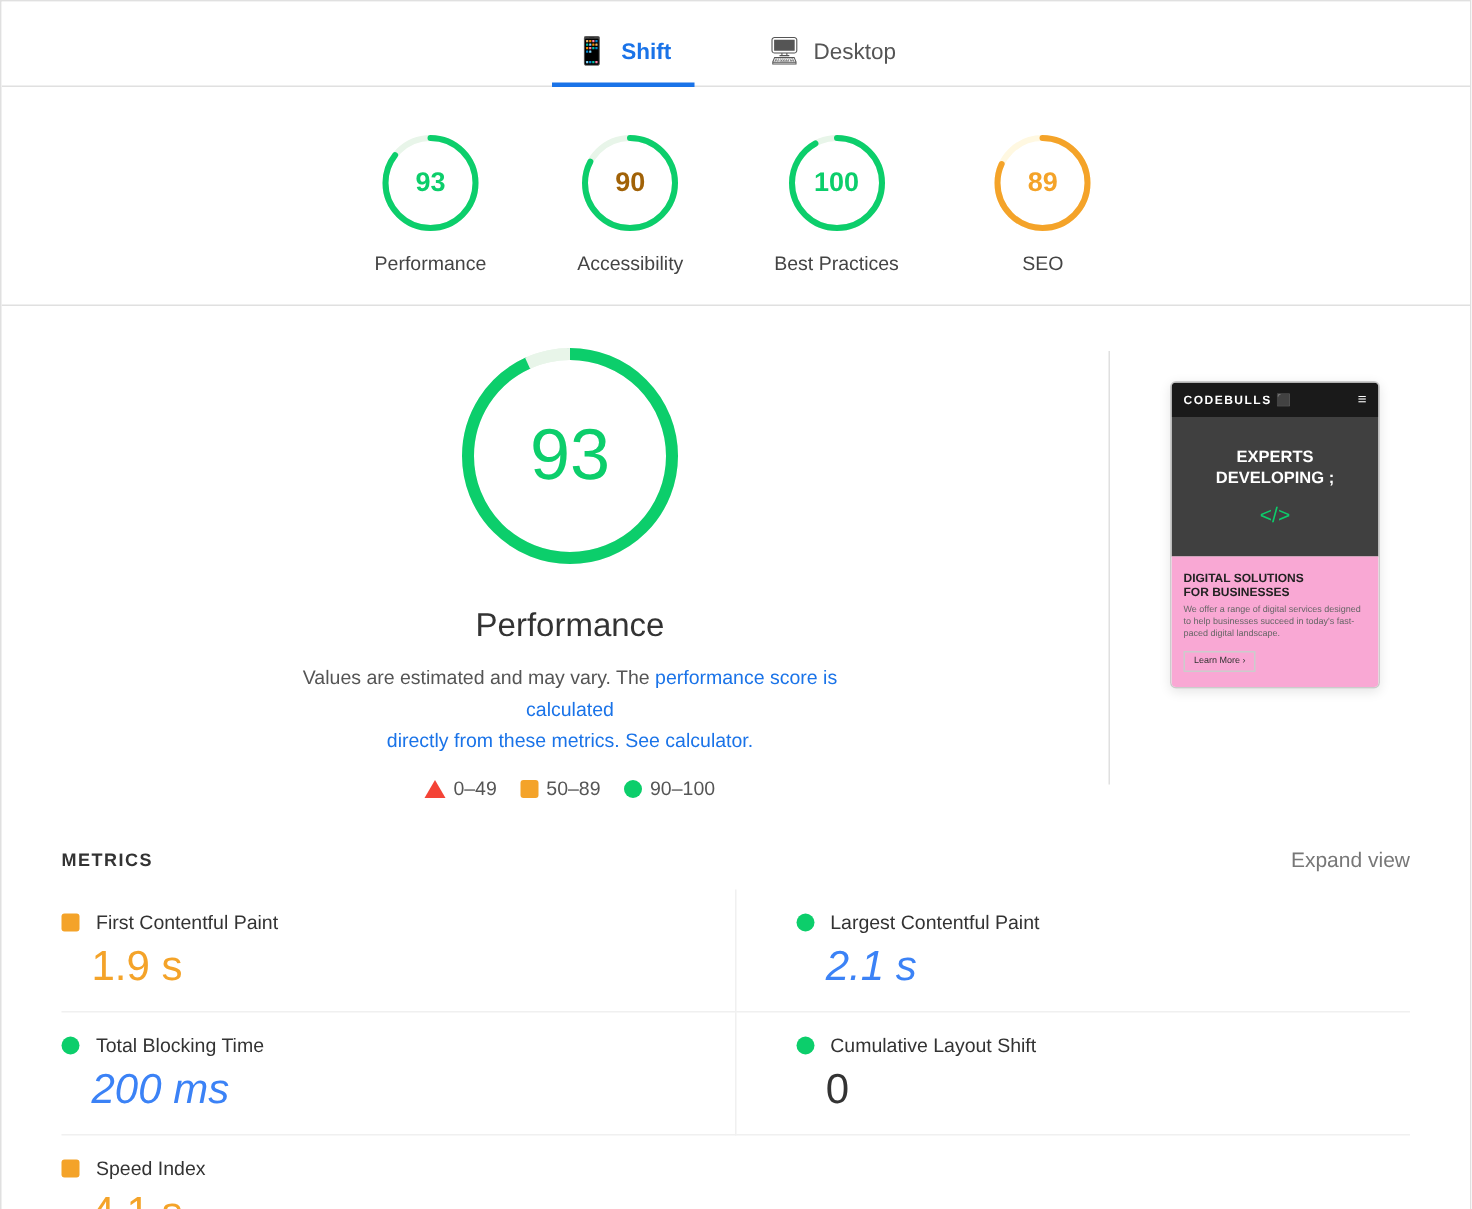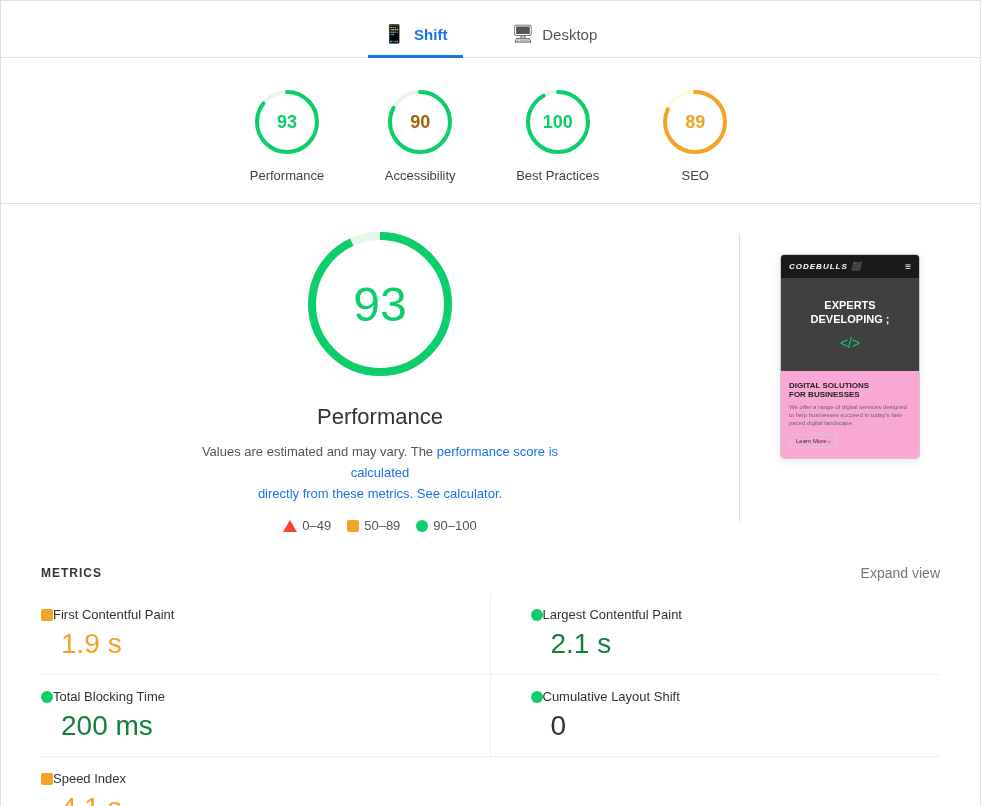--- a/index.html
+++ b/index.html
@@ -220,21 +220,20 @@
       justify-content: space-between;
       align-items: center;
       padding: 6px 8px;
     }
 
     .phone-header-logo {
       color: #fff;
       font-size: 8px;
       font-weight: bold;
       letter-spacing: 1px;
-      font-style: italic;
     }
 
     .phone-header-menu {
       color: #fff;
       font-size: 10px;
     }
 
     .phone-hero {
       background: #404040;
       padding: 20px 10px;
@@ -323,21 +322,21 @@
       border-right: 1px solid #f0f0f0;
     }
 
     .metric-item:nth-child(even) {
       padding-left: 40px;
     }
 
     .metric-label-row {
       display: flex;
       align-items: center;
-      gap: 0;
+      gap: 11px;
       margin-bottom: 6px;
     }
 
     .metric-dot {
       width: 12px;
       height: 12px;
       border-radius: 50%;
       flex-shrink: 0;
     }
 
@@ -356,21 +355,22 @@
     }
 
     .metric-value {
       font-size: 28px;
       font-weight: 300;
       color: #f4a329;
       padding-left: 20px;
     }
 
     .metric-value-green {
-      color: #15803d;
+      color: #3b82f6;
+      font-style: italic;
     }
 
     .metric-value-black {
       color: #333;
     }
   </style>
 </head>
 <body>
 
 <div class="page-wrapper">

